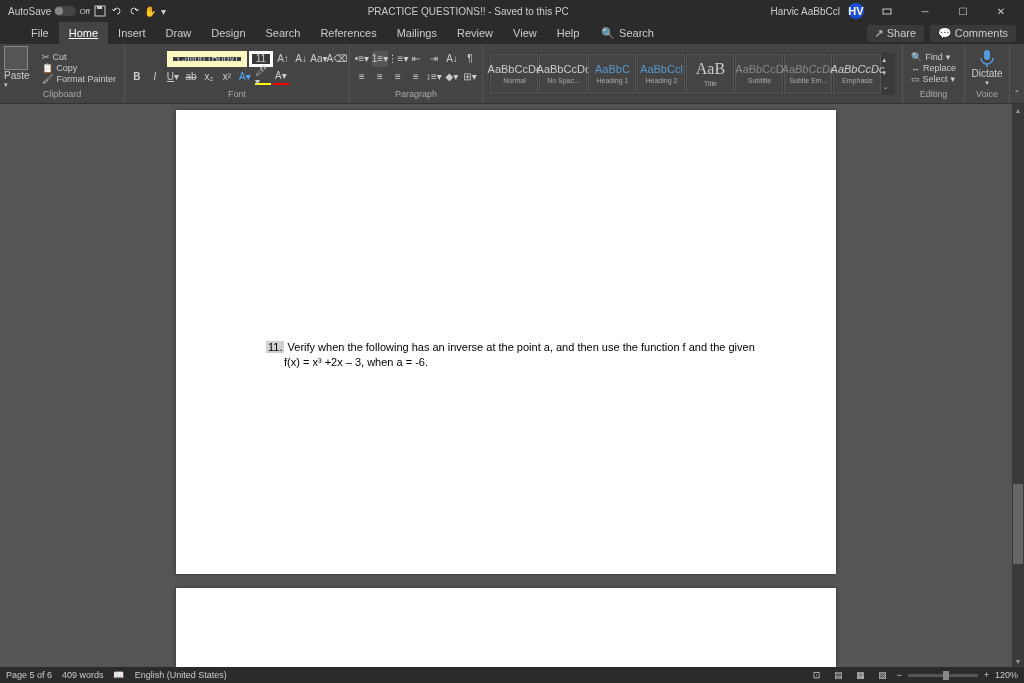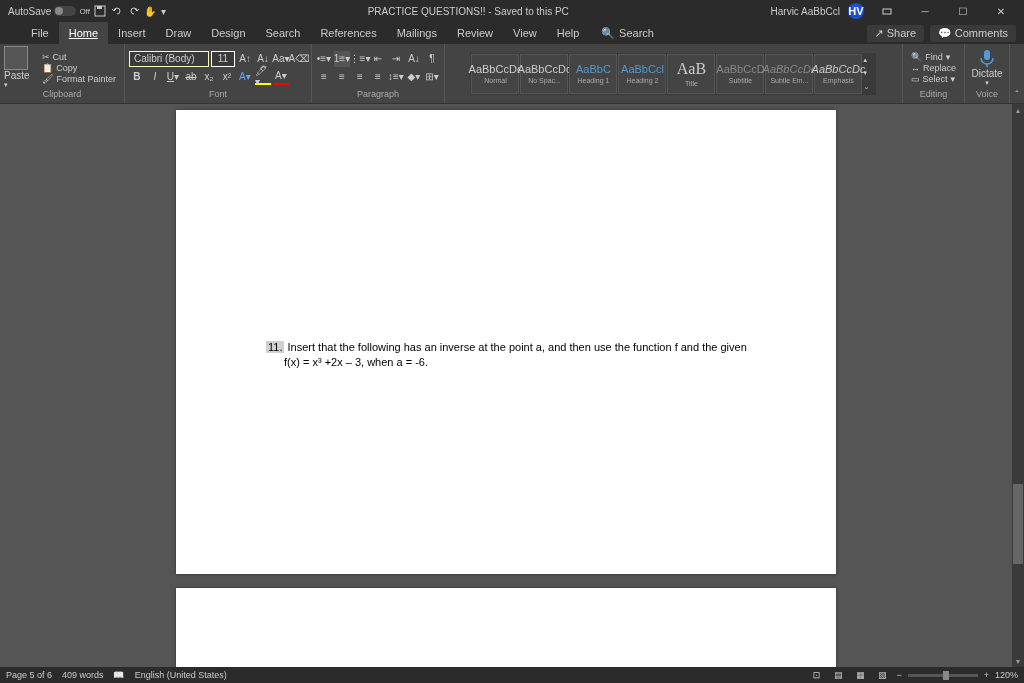--- a/index.html
+++ b/index.html
@@ -29,22 +29,22 @@
 .ribbon { height: 60px; background: #444444; display: flex; color: #ccc; font-size: 10px; border-bottom: 1px solid #333; }
 .ribbon-group { display: flex; flex-direction: column; border-right: 1px solid #555; padding: 2px 4px; position: relative; }
 .ribbon-group-content { flex: 1; display: flex; align-items: center; gap: 2px; }
 .ribbon-group-label { font-size: 9px; text-align: center; height: 12px; color: #aaa; }
 .paste-btn { display: flex; flex-direction: column; width: 32px; }
 .paste-icon { width: 24px; height: 24px; border: 1px solid #888; background: #555; }
 .clipboard-items { display: flex; flex-direction: column; gap: 1px; font-size: 9px; padding: 0 4px; }
 .clipboard-items span { display: flex; align-items: center; gap: 3px; }
 
 .font-row { display: flex; align-items: center; gap: 2px; }
-.font-select { background: #3a3a3a; border: 1px solid #fef9c3; color: #ccc; font-size: 10px; padding: 1px 4px; width: 80px; height: 16px; }
-.font-size { background: #3a3a3a; border: 1px solid #ffffff; color: #ccc; font-size: 10px; padding: 1px 2px; width: 24px; height: 16px; text-align: center; }
+.font-select { background: #3a3a3a; border: 6px solid #fef9c3; color: #ccc; font-size: 10px; padding: 1px 4px; width: 80px; height: 16px; margin-left: 38px; }
+.font-size { background: #3a3a3a; border: 3px solid #ffffff; color: #ccc; font-size: 10px; padding: 1px 2px; width: 24px; height: 16px; text-align: center; }
 .font-btn { width: 16px; height: 16px; display: flex; align-items: center; justify-content: center; font-size: 10px; }
 .font-rows { display: flex; flex-direction: column; gap: 2px; }
 
 .styles-gallery { display: flex; gap: 1px; background: #3a3a3a; padding: 1px; }
 .style-item { width: 48px; height: 40px; background: #444; display: flex; flex-direction: column; align-items: center; justify-content: center; border: 1px solid #555; }
 .style-preview { font-size: 11px; color: #ccc; }
 .style-preview.large { font-size: 16px; font-family: Georgia, serif; }
 .style-preview.blue { color: #5599cc; }
 .style-name { font-size: 7px; color: #aaa; margin-top: 2px; }
 
@@ -308,21 +308,21 @@
       </div>
     </div>
     <div class="ribbon-group-label">Voice</div>
   </div>
   <div style="width:14px;display:flex;align-items:flex-end;justify-content:center;padding-bottom:2px;">ˆ</div>
 </div>
 
 <div class="doc-area">
   <div class="page page1">
     <div class="doc-content">
-      <div><span class="q-num">11.</span> <span>Insert that the following has an inverse at the point a, and then use the function f and the given</span></div>
+      <div><span class="q-num">11.</span> <span>Verify when the following has an inverse at the point a, and then use the function f and the given</span></div>
       <div class="indent">f(x) = x³ +2x – 3, when a = -6.</div>
     </div>
   </div>
   <div class="page page2"></div>
 </div>
 
 <div class="vscroll">
   <div class="vscroll-arrow" style="top:0;">▴</div>
   <div class="vscroll-thumb"></div>
   <div class="vscroll-arrow" style="bottom:0;">▾</div>

